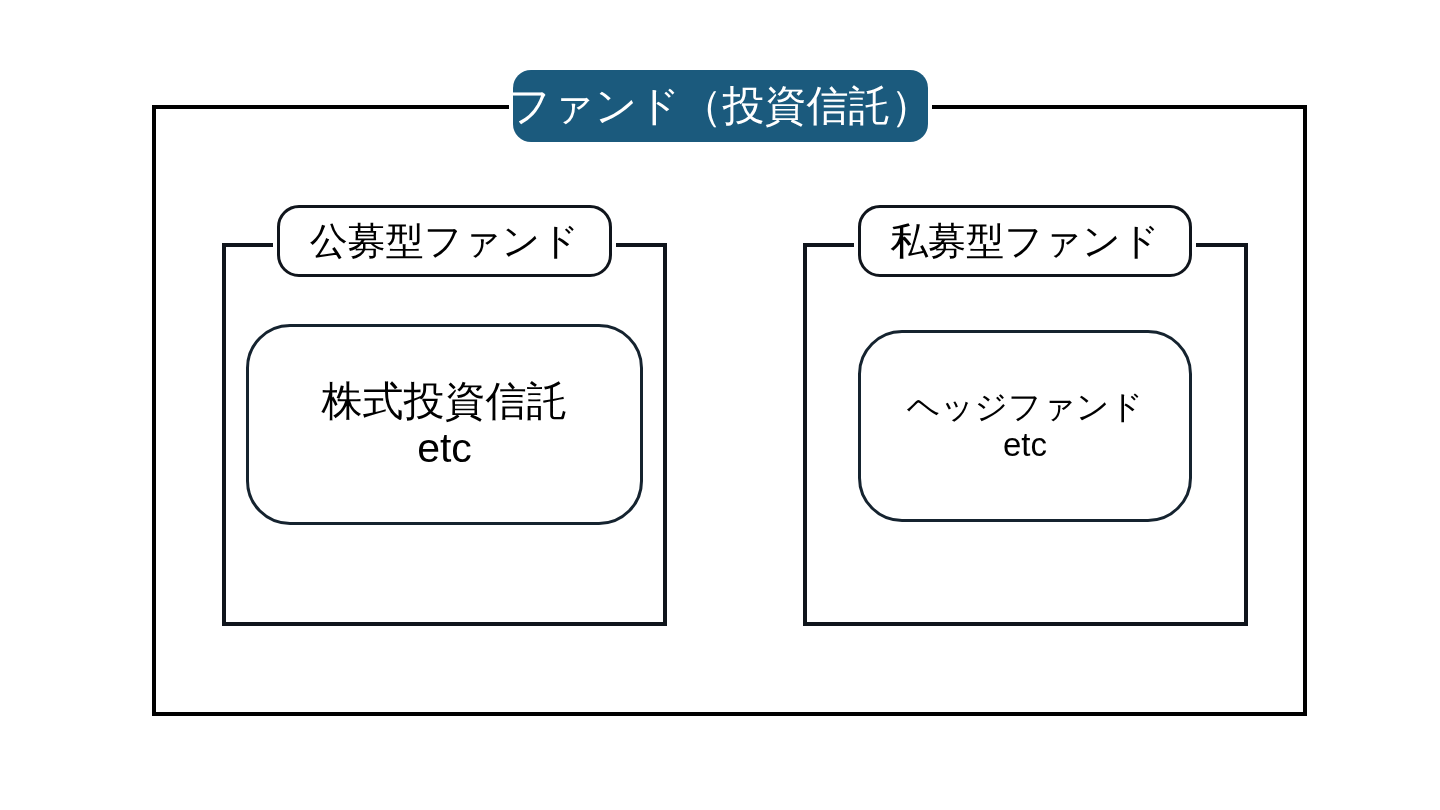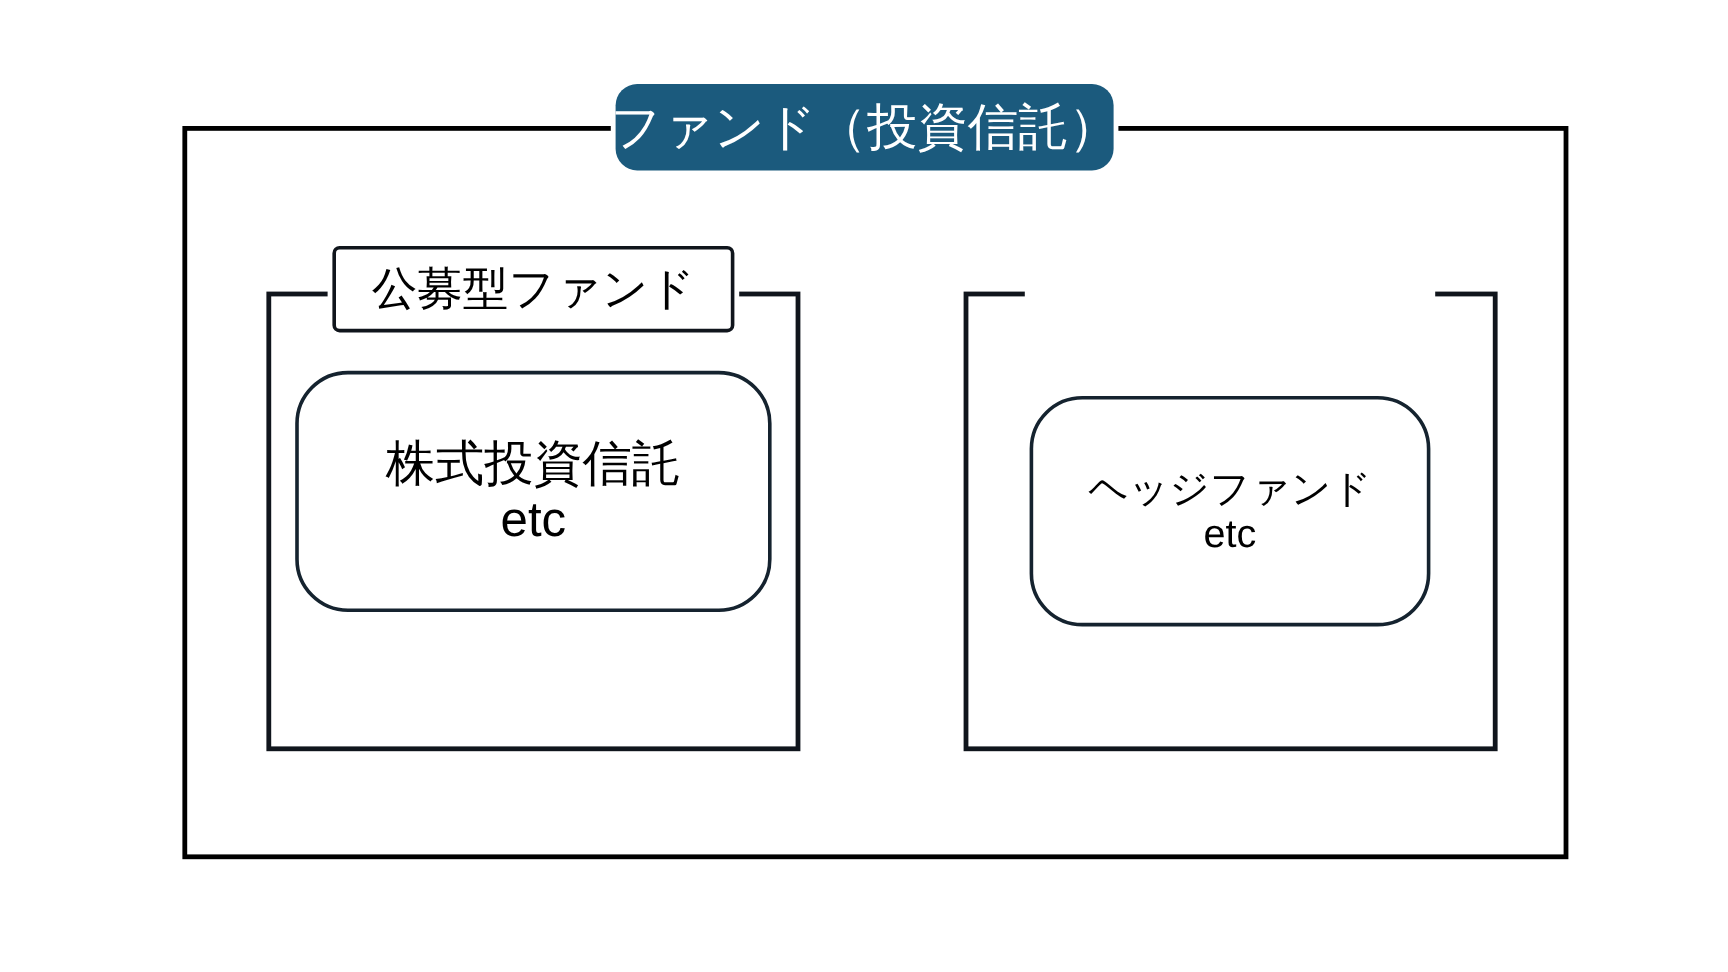--- a/index.html
+++ b/index.html
@@ -80,21 +80,21 @@
   }
   .group-gap.left  { left: 273px; width: 343px; }
   .group-gap.right { left: 854px; width: 342px; }
 
   
   .group-label {
     position: absolute;
     top: 205px;
     height: 72px;
     border: 3px solid #10151C;
-    border-radius: 6px;
+    border-radius: 22px;
     background: #ffffff;
     box-sizing: border-box;
     display: flex;
     align-items: center;
     justify-content: center;
   }
   .group-label.left  { left: 277px; width: 335px; }
   .group-label.right { left: 858px; width: 334px; }
   .group-label .label-text {
     color: #000000;
@@ -108,21 +108,21 @@
     position: absolute;
     border: 3px solid #15232F;
     border-radius: 44px;
     background: #ffffff;
     box-sizing: border-box;
     display: flex;
     flex-direction: column;
     align-items: center;
     justify-content: center;
   }
-  .content-box.left  { left: 246px; top: 309px; width: 397px; height: 201px; }
+  .content-box.left  { left: 246px; top: 324px; width: 397px; height: 201px; }
   .content-box.right { left: 858px; top: 330px; width: 334px; height: 192px; }
 
   .content-box .line {
     color: #000000;
     font-size: 40px;
     line-height: 1.14;
     white-space: nowrap;
     text-align: center;
   }
   .content-box.left .line  { font-size: 41px; }
@@ -148,19 +148,22 @@
   </div>
 
   <div class="content-box left">
     <span class="line">株式投資信託</span>
     <span class="line">etc</span>
   </div>
 
   <div class="group-frame right"></div>
   <div class="group-gap right"></div>
 
+  <div class="group-label right">
+    <span class="label-text">私募型ファンド</span>
+  </div>
 
   <div class="content-box right">
     <span class="line">ヘッジファンド</span>
     <span class="line">etc</span>
   </div>
 
 </div>
 
 </body></html>

